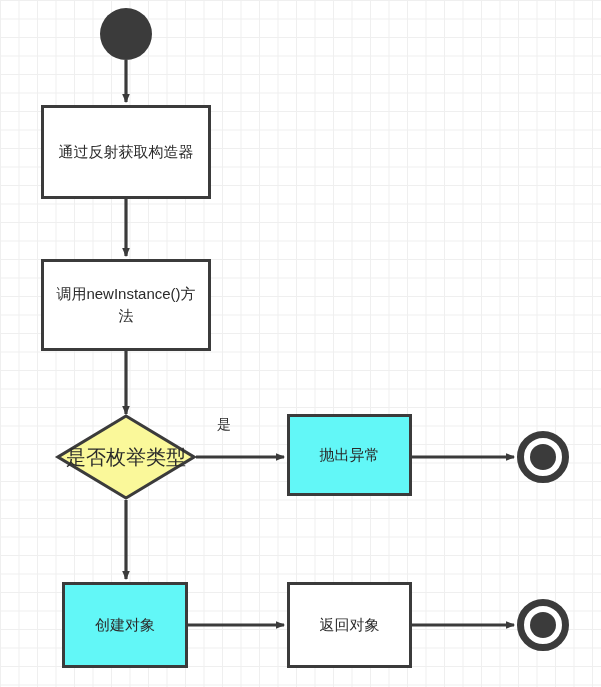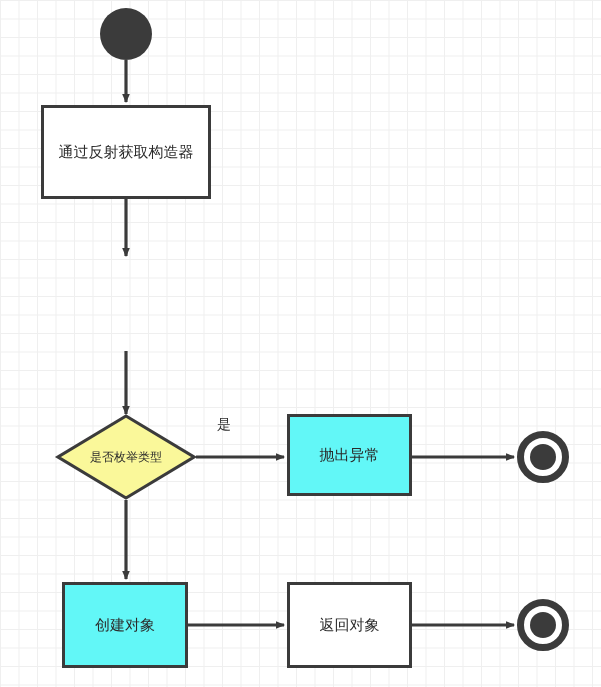--- a/index.html
+++ b/index.html
@@ -68,21 +68,21 @@
   }
   .decision-label {
     position: absolute;
     left: 0;
     top: 0;
     width: 100%;
     height: 100%;
     display: flex;
     align-items: center;
     justify-content: center;
-    font-size: 12px;
+    font-size: 20px;
     color: #2b2b2b;
     white-space: nowrap;
   }
 
   .start-node {
     position: absolute;
     border-radius: 50%;
     background: #3b3b3b;
   }
 
@@ -138,20 +138,23 @@
 
     <line x1="412" y1="625" x2="514" y2="625" stroke="#3b3b3b" stroke-width="3.2" marker-end="url(#arrow)"></line>
   </svg>
 
   <div class="start-node" style="left:100px; top:8px; width:52px; height:52px;"></div>
 
   <div class="node proc white" style="left:41px; top:105px; width:170px; height:94px;">
     <span>通过反射获取构造器</span>
   </div>
 
+  <div class="node proc white" style="left:41px; top:259px; width:170px; height:92px;">
+    <span>调用newInstance()方法</span>
+  </div>
 
   <div class="decision-wrap" style="left:56px; top:414px; width:140px; height:86px;">
     <svg width="140" height="86" viewBox="0 0 140 86">
       <polygon points="70,2 138,43 70,84 2,43" fill="#faf89a" stroke="#3b3b3b" stroke-width="3.2" stroke-linejoin="miter"></polygon>
     </svg>
     <div class="decision-label">是否枚举类型</div>
   </div>
 
   <div class="node proc cyan" style="left:287px; top:414px; width:125px; height:82px;">
     <span>抛出异常</span>

